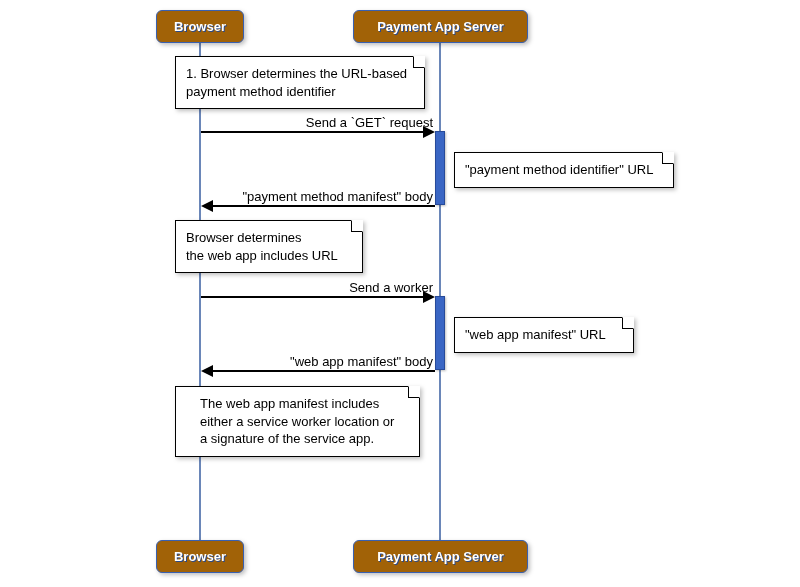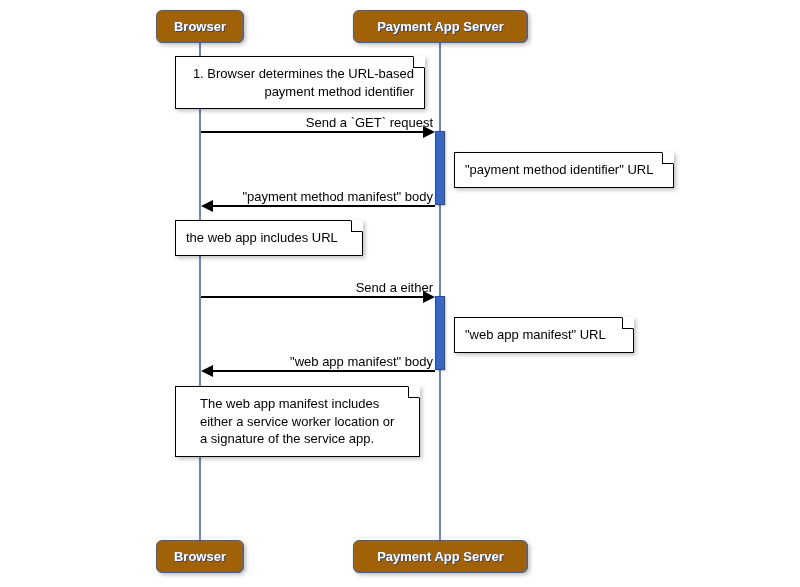--- a/index.html
+++ b/index.html
@@ -109,44 +109,45 @@
   <div class="lifeline" style="left:199px; top:42px; height:500px;"></div>
   <div class="lifeline" style="left:439px; top:42px; height:500px;"></div>
 
   <div class="participant" style="left:156px; top:10px; width:88px;">
     <span>Browser</span>
   </div>
   <div class="participant" style="left:353px; top:10px; width:175px;">
     <span>Payment App Server</span>
   </div>
 
-  <div class="note" style="left:175px; top:56px; width:250px;text-align:right;">
+  <div class="note" style="left:175px; top:56px; width:250px;">
     <div>1. Browser determines the URL-based</div>
     <div>payment method identifier</div>
   </div>
 
   <div class="msg-label" style="left:201px; top:115px; width:232px;">Send a `GET` request</div>
   <div class="msg-line" style="left:201px; top:131px; width:222px;"></div>
   <div class="arrow-right" style="left:423px; top:126px;"></div>
 
   <div class="activation" style="left:435px; top:131px; height:74px;"></div>
 
   <div class="note" style="left:454px; top:152px; width:220px;">
     <div>"payment method identifier" URL</div>
   </div>
 
   <div class="msg-label" style="left:201px; top:189px; width:232px;">"payment method manifest" body</div>
   <div class="msg-line" style="left:213px; top:205px; width:222px;"></div>
   <div class="arrow-left" style="left:201px; top:200px;"></div>
 
   <div class="note" style="left:175px; top:220px; width:188px;">
+    <div>Browser determines</div>
     <div>the web app includes URL</div>
   </div>
 
-  <div class="msg-label" style="left:201px; top:280px; width:232px;">Send a either</div>
+  <div class="msg-label" style="left:201px; top:280px; width:232px;">Send a worker</div>
   <div class="msg-line" style="left:201px; top:296px; width:222px;"></div>
   <div class="arrow-right" style="left:423px; top:291px;"></div>
 
   <div class="activation" style="left:435px; top:296px; height:74px;"></div>
 
   <div class="note" style="left:454px; top:317px; width:180px;">
     <div>"web app manifest" URL</div>
   </div>
 
   <div class="msg-label" style="left:201px; top:354px; width:232px;">"web app manifest" body</div>

